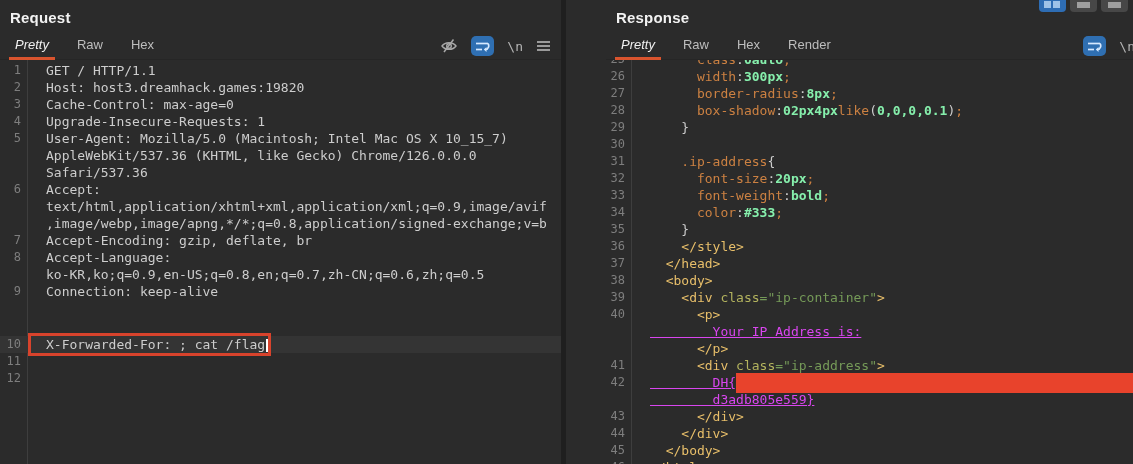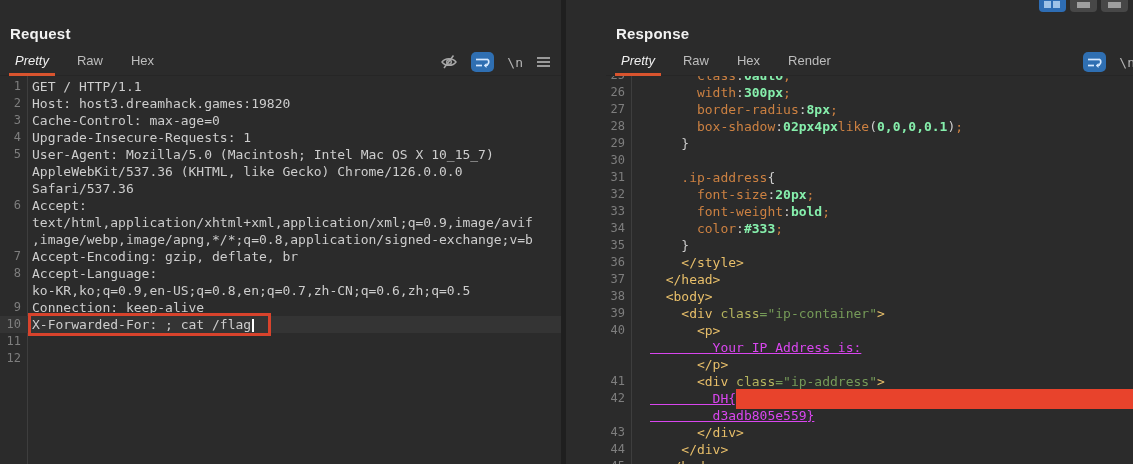--- a/index.html
+++ b/index.html
@@ -1,19 +1,19 @@
 <!DOCTYPE html>
 <html><head>
 <meta charset="utf-8">
 <style>
   * { margin:0; padding:0; box-sizing:border-box; }
   html,body { width:1133px; height:464px; overflow:hidden; }
   body { background:#2b2b2b; font-family:"Liberation Sans", sans-serif; position:relative; }
 
-  .panel { position:absolute; top:16px; bottom:0; }
+  .panel { position:absolute; top:0; bottom:0; }
   .panel-request { left:0; width:561px; }
   .panel-divider { position:absolute; top:0; bottom:0; left:561px; width:5px; background:#1f1f1f; }
   .panel-response { left:566px; width:567px;margin-left:40px; }
 
   .panel-title { position:absolute; top:9px; left:10px; color:#f2f2f2; font-size:15px; font-weight:bold; letter-spacing:.2px; }
 
   .tab-bar { position:absolute; top:32px; left:0; right:0; height:28px; display:flex; align-items:center; padding-left:9px; border-bottom:1px solid #262626; }
   .tab { font-size:13px; color:#bdbdbd; padding:0 6px; margin-right:16px; height:28px; line-height:26px; cursor:default; }
   .tab.active { color:#f0f0f0; box-shadow:inset 0 -3px 0 #d9542e;font-style:italic; }
 
@@ -25,26 +25,26 @@
   .editor { position:absolute; top:60px; left:0; right:0; bottom:0; overflow:hidden; font-family:"DejaVu Sans Mono", monospace; font-size:13px; }
   .gutter-line { position:absolute; top:0; bottom:0; width:1px; background:#3e3e3e; }
   .panel-request .gutter-line { left:27px; }
   .panel-response .gutter-line { left:25px; }
 
   .rows { position:relative; }
   .panel-request .rows { padding-top:2px; }
   .panel-response .rows { margin-top:-9px; }
 
   .code-row { position:relative; display:flex; height:17px; line-height:17px; white-space:pre; }
-  .code-row.hl { background:#343434; }
+  .code-row.hl { background:#343434;margin-top:36px; }
   .gutter-num { flex:0 0 auto; color:#7e7e7e; font-size:12px; text-align:right; }
   .panel-request .gutter-num { width:27px; padding-right:6px; }
   .panel-response .gutter-num { width:25px; padding-right:6px; }
   .row-text { flex:1 1 auto; color:#cdcdcd; }
-  .panel-request .row-text { padding-left:5px; }
+  .panel-request .row-text { padding-left:19px; }
   .panel-response .row-text { padding-left:19px; }
 
   .tk-plain { color:#d946ef;text-decoration:underline; }
   .tk-punct { color:#cdcdcd; }
   .tk-prop  { color:#cc8142; }
   .tk-semi  { color:#cc8142; }
   .tk-val   { color:#86efac;font-weight:bold; }
   .tk-tag   { color:#e8bf6a; }
   .tk-attr  { color:#b3b35e; }
   .tk-str   { color:#759a58; }

